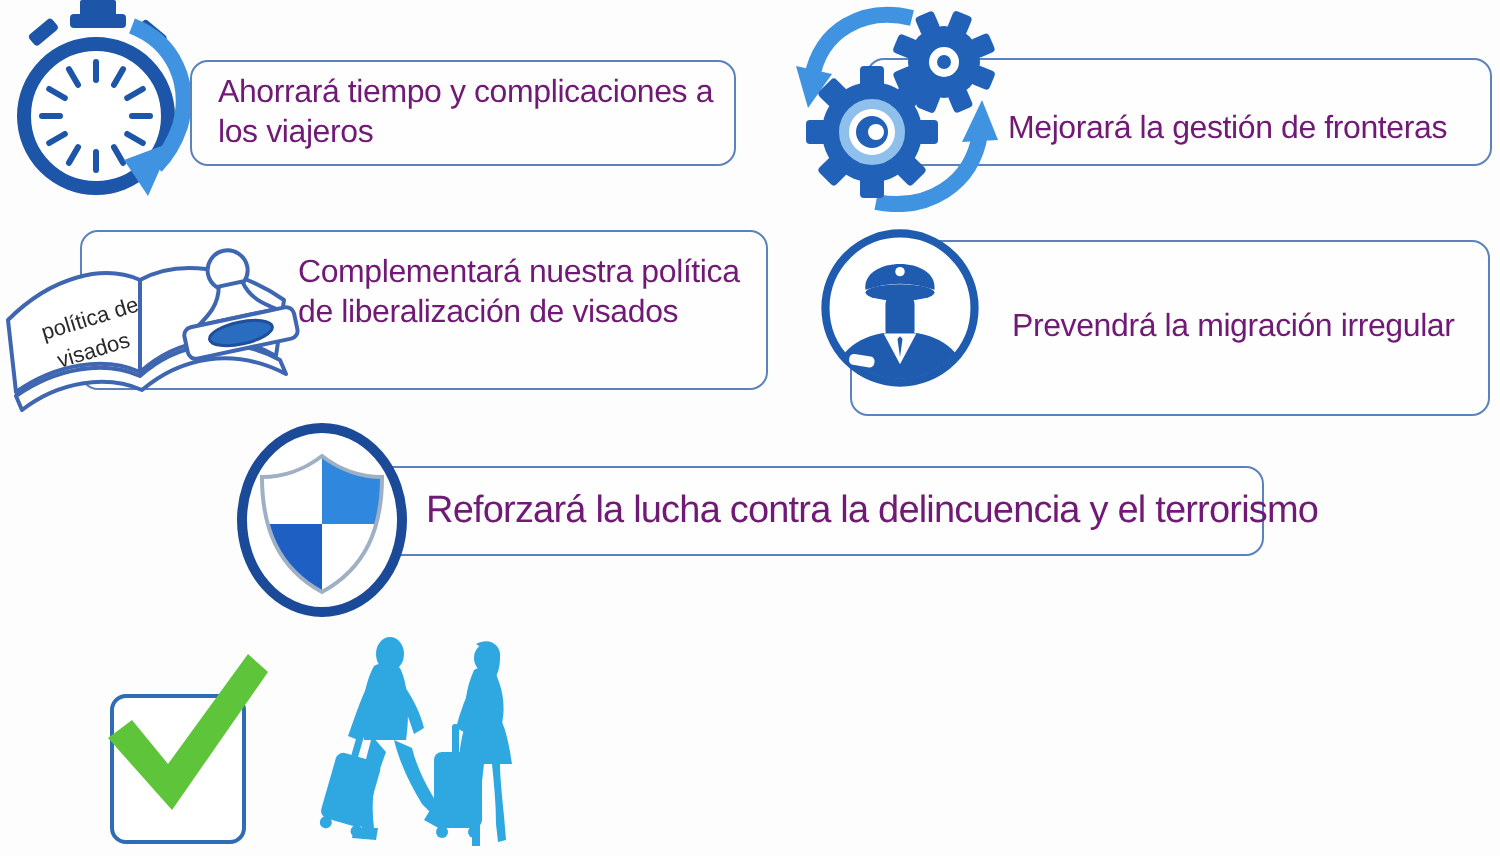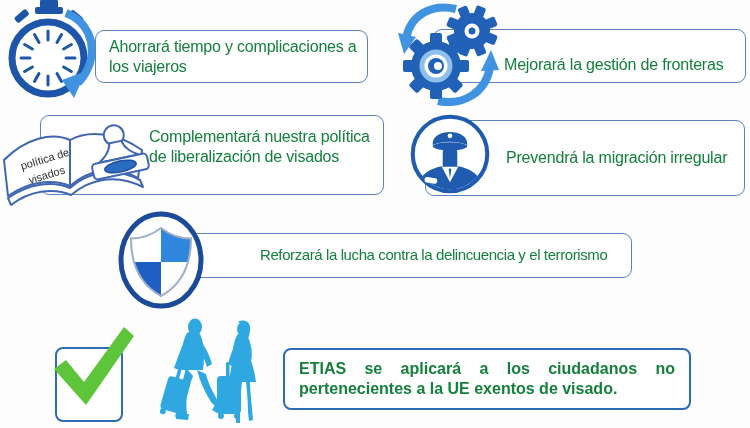--- a/index.html
+++ b/index.html
@@ -1,35 +1,35 @@
 <!DOCTYPE html>
 <html><head>
 <meta charset="utf-8">
 <style>
   html,body{margin:0;padding:0;background:#fff;}
   .stage{
     position:relative;width:750px;height:428px;overflow:hidden;
-    background:#fdfdfd;color:#15803d;
+    background:#fdfdfd;color:#701a75;
     font-family:"Liberation Sans",sans-serif;
   }
   .ic{position:absolute;}
   .box{
     position:absolute;box-sizing:border-box;
     background:#fefefe;border:1.6px solid #5b82bd;border-radius:9px;
     display:flex;align-items:center;
     font-size:16px;line-height:1.24;letter-spacing:-0.2px;
     font-weight:500;
   }
   .box span{display:block;width:100%;}
   .b1{left:95px;top:30px;width:273px;height:53px;padding:2px 8px 2px 13px;}
   .b2{left:433px;top:29px;width:313px;height:54px;padding:19px 8px 2px 70px;}
   .b3{left:40px;top:115px;width:344px;height:80px;padding:2px 6px 18px 108px;}
-  .b4{left:425px;top:120px;width:320px;height:76px;padding:2px 8px 2px 80px;}
+  .b4{left:425px;top:120px;width:320px;height:88px;padding:2px 8px 2px 80px;}
   .b5{left:186px;top:233px;width:446px;height:45px;padding:2px 6px 2px 26px;}
-  .b5 span{white-space:nowrap;letter-spacing:-0.4px;font-size:15px;margin-left:47px;}
+  .b5 span{white-space:nowrap;letter-spacing:-0.4px;font-size:19px;}
   .note-box{
     left:283px;top:348px;width:408px;height:62px;padding:4px 14px;
     border:2.2px solid #2e6cb5;border-radius:8px;font-weight:bold;
     letter-spacing:0;
   }
   .note-box span{text-align:justify;}
   .checkbox{
     position:absolute;left:55px;top:347px;width:68px;height:75px;
     box-sizing:border-box;background:#fff;
     border:2.2px solid #2e6cb5;border-radius:8px;
@@ -214,17 +214,14 @@
       <path d="M86,64 C87,74 88,84 88,94 L89,103 L93,102 L92,90 C91,80 90,70 90,64 Z"></path>
       <g>
         <rect x="57" y="58" width="24" height="38" rx="4"></rect>
         <rect x="66" y="44" width="3.5" height="16" rx="1.5"></rect>
         <circle cx="61" cy="98" r="3"></circle>
           <circle cx="77" cy="98" r="3"></circle>
       </g>
     </g>
   </svg>
 
-  <div class="box note-box">
-    <span>ETIAS se aplicará a los ciudadanos no pertenecientes a la UE exentos de visado.</span>
-  </div>
 
 </div>
 
 </body></html>

